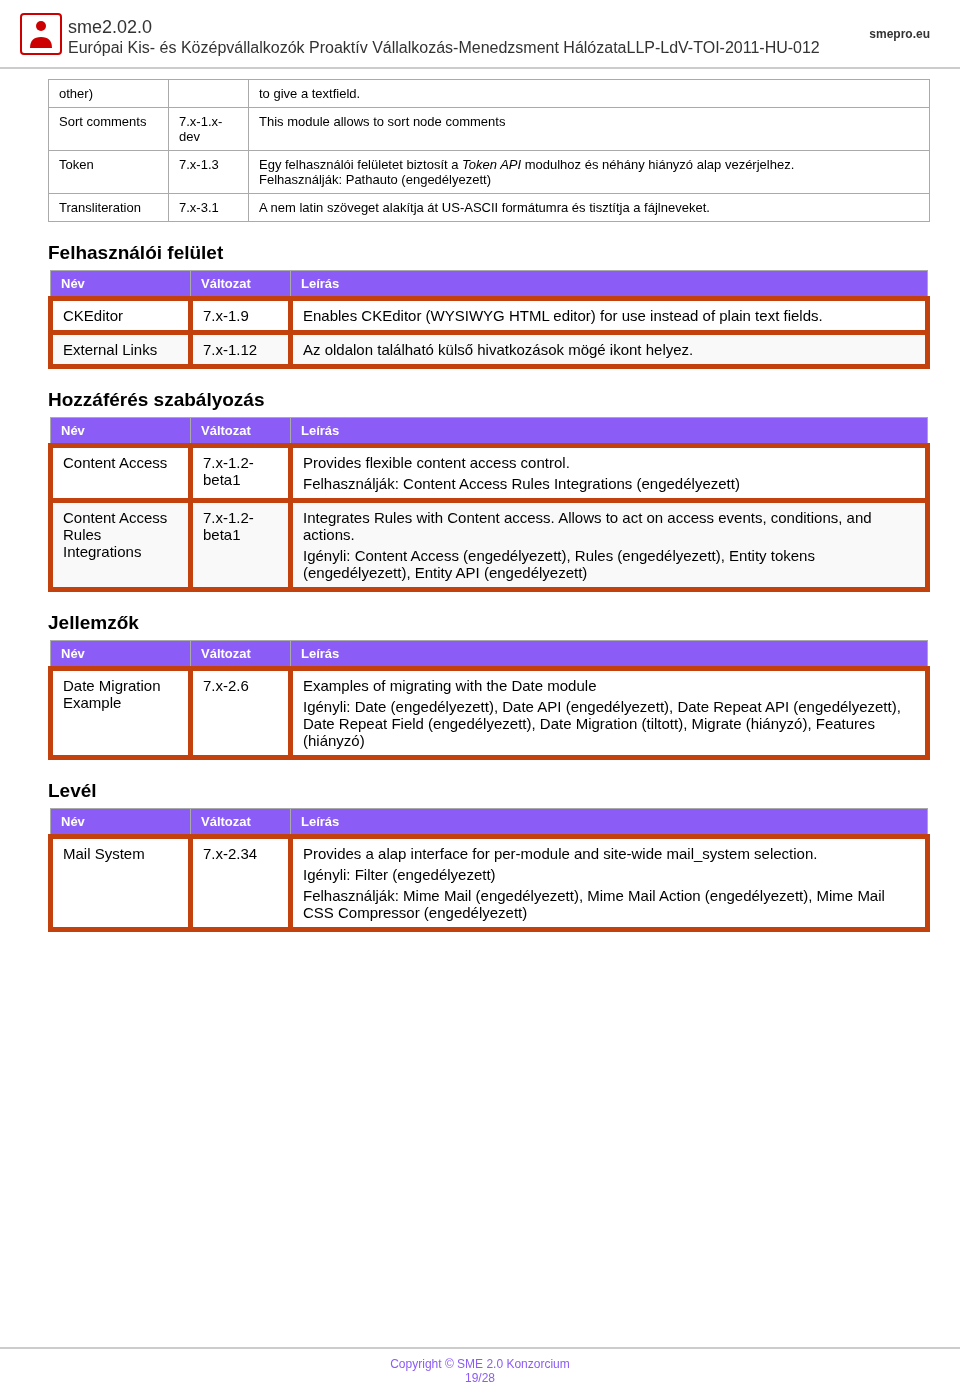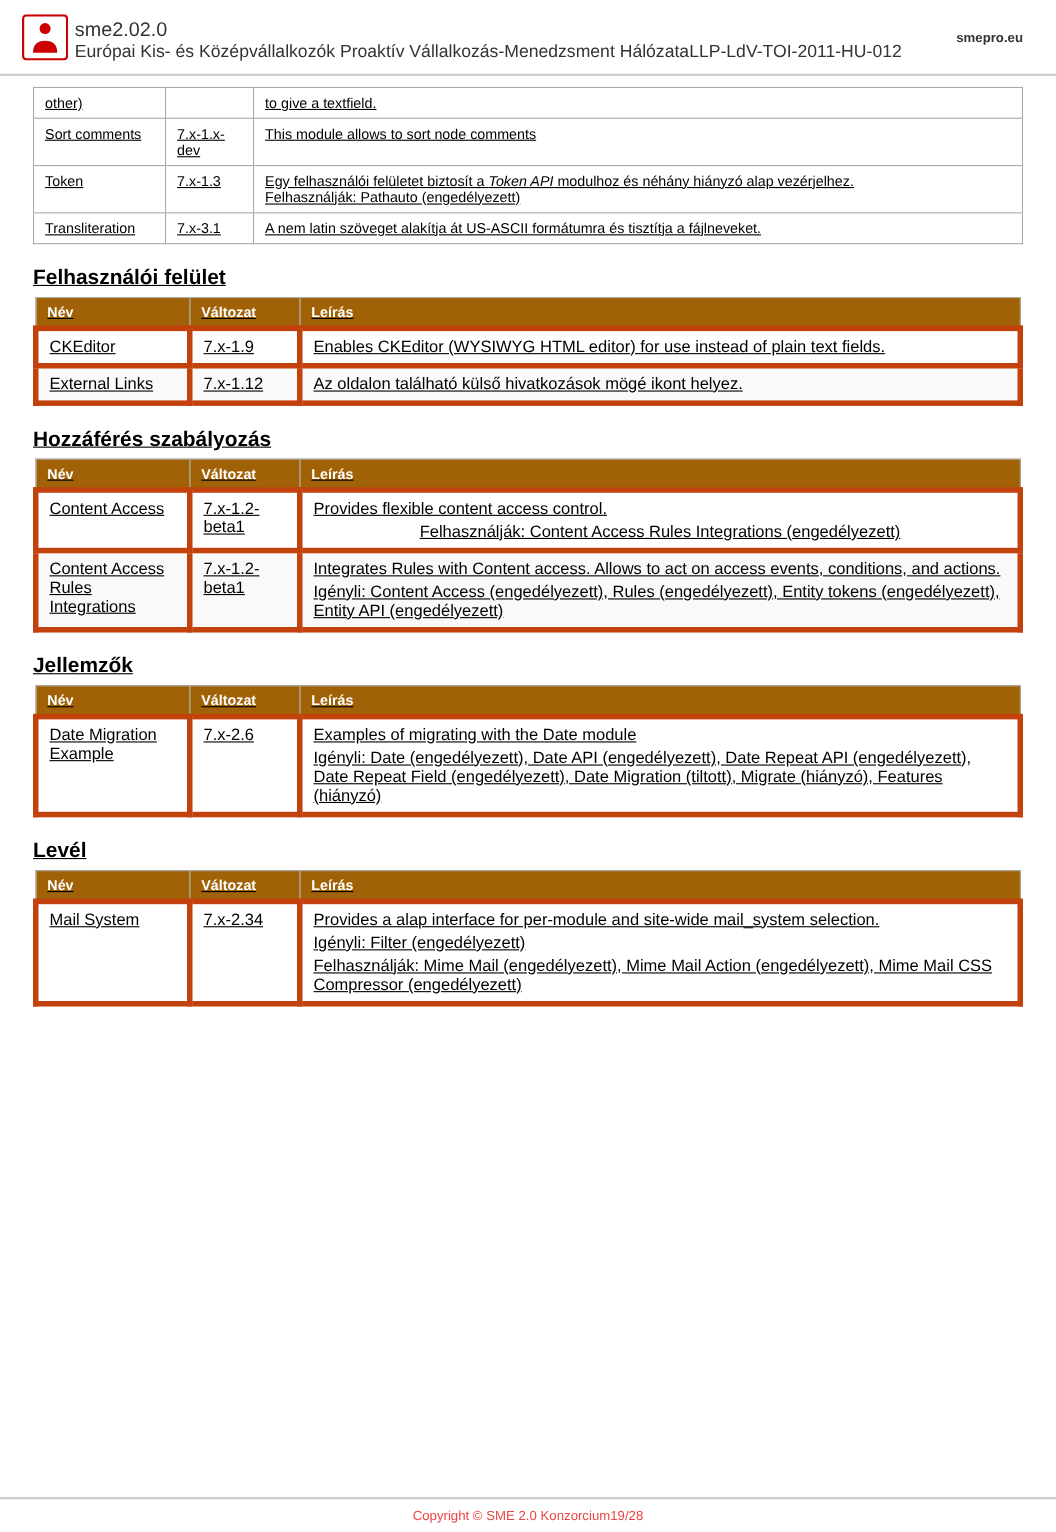--- a/index.html
+++ b/index.html
@@ -63,23 +63,22 @@
     .header-right {
       text-align: right;
       font-size: 12px;
       color: #333;
     }
     .header-right .site {
       font-weight: bold;
     }
     
     .content {
-      padding: 10px 30px 20px 30px;
+      padding: 10px 30px 20px 48px;
       flex: 1;
-      text-decoration: underline;
     }
     
     .top-table {
       width: 100%;
       border-collapse: collapse;
       margin-bottom: 20px;
     }
     .top-table td {
       border: 1px solid #aaa;
       padding: 6px 10px;
@@ -97,21 +96,21 @@
       font-size: 19px;
       font-weight: bold;
       margin-bottom: 6px;
       color: #000;
     }
     .data-table {
       width: 100%;
       border-collapse: collapse;
     }
     .data-table th {
-      background-color: #a16207;
+      background-color: #8b5cf6;
       color: #fff;
       padding: 5px 10px;
       text-align: left;
       font-size: 13px;
       border: 1px solid #aaa;
     }
     .data-table td {
       border: 5px solid #c2410c;
       padding: 6px 10px;
       vertical-align: top;
@@ -125,21 +124,22 @@
     em { font-style: italic; }
 
     
     .footer {
       border-top: 2px solid #ccc;
       padding: 8px 30px;
       display: flex;
       justify-content: center;
       align-items: center;
       font-size: 12px;
-      color: #ef4444;
+      color: #8b5cf6;
+      flex-direction: column;
     }
   </style>
 </head>
 <body>
 
 <div class="page">
 
   <div class="header">
     <div class="header-left">
       <div class="logo-box">
@@ -223,21 +223,21 @@
                 <th class="col-ver">Változat</th>
                 <th class="col-desc">Leírás</th>
               </tr>
             </thead>
             <tbody>
               <tr>
                 <td class="col-name">Content Access</td>
                 <td class="col-ver">7.x-1.2-beta1</td>
                 <td class="col-desc">
                   <p style="margin-bottom: 4px;">Provides flexible content access control.</p>
-                  <p style="margin-bottom: 0px; text-align: center;">Felhasználják:  Content  Access  Rules  Integrations (engedélyezett)</p>
+                  <p style="margin-bottom: 0px;">Felhasználják:  Content  Access  Rules  Integrations (engedélyezett)</p>
                 </td>
               </tr>
               <tr>
                 <td class="col-name">Content Access Rules Integrations</td>
                 <td class="col-ver">7.x-1.2-beta1</td>
                 <td class="col-desc">
                   <p style="margin-bottom: 4px;">Integrates Rules with Content access. Allows to act on access events, conditions, and actions.</p>
                   <p style="margin-bottom: 0px;">Igényli:  Content  Access  (engedélyezett),  Rules (engedélyezett), Entity tokens (engedélyezett), Entity API (engedélyezett)</p>
                 </td>
               </tr>

